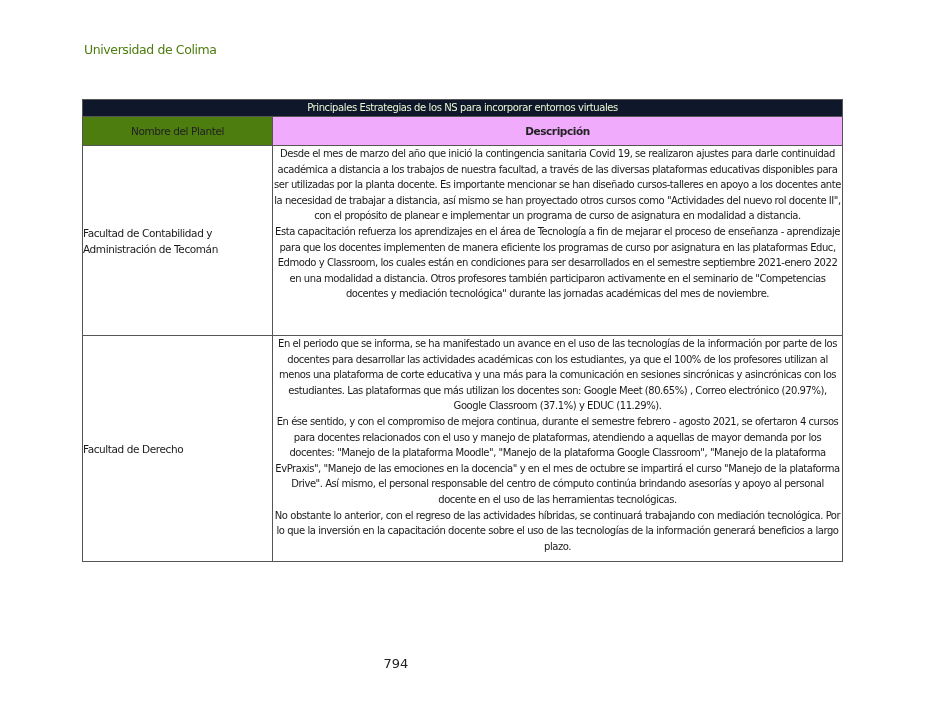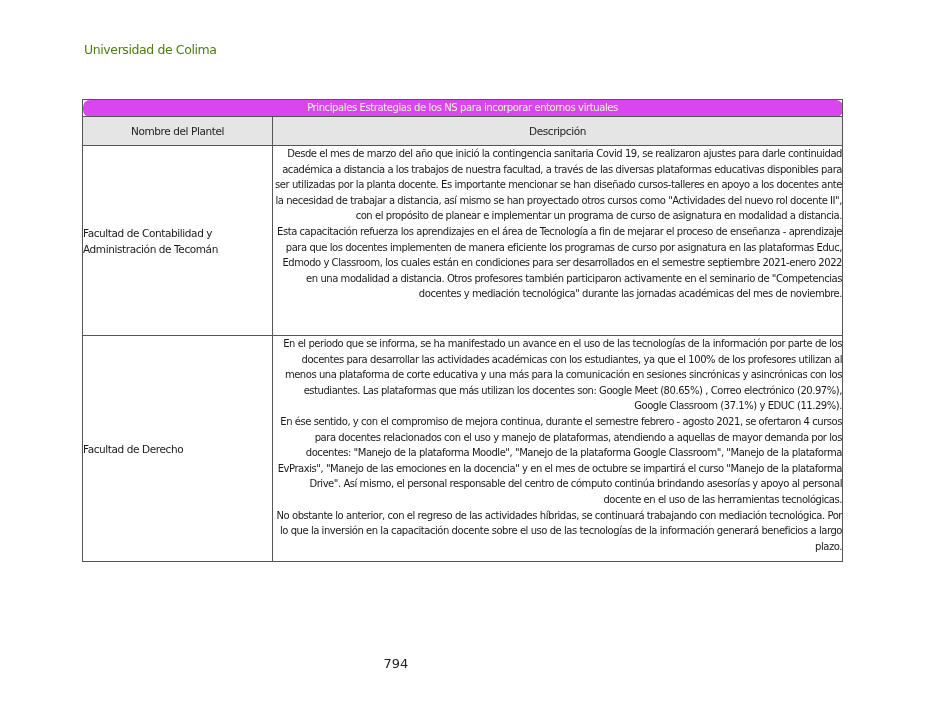--- a/index.html
+++ b/index.html
@@ -29,45 +29,45 @@
     }
     col.c1 { width: 190px; }
     col.c2 { width: 570px; }
     td.plantel {
       font-size: 10.5px; line-height: 16px; padding: 0 4px; vertical-align: middle;
       letter-spacing: -0.4px;
       margin-left: 47px;
     }
     td.desc {
       font-size: 10px; line-height: 15.6px; padding: 1px 5px 2px 4px; vertical-align: top;
-      letter-spacing: -0.45px; text-align: right;
+      letter-spacing: -0.45px; text-align: center;
     }
     td.desc p { margin: 0; }
     .page-number {
       position: absolute; left: 0; width: 792px; top: 656px;
       text-align: center; font-size: 13px; color: #222;
     }
   </style>
 </head>
 <body>
 
 <div class="running-head">Universidad de Colima</div>
 
 <table class="strategies">
   <colgroup>
       <col class="c1">
       <col class="c2">
     </colgroup>
   <thead>
     <tr class="title-row">
-      <th colspan="2" style="background: #d946ef; border-radius: 7px;">Principales Estrategias de los NS para incorporar entornos virtuales</th>
+      <th colspan="2" style="background: #0f172a;">Principales Estrategias de los NS para incorporar entornos virtuales</th>
     </tr>
     <tr class="head-row">
-      <th style="background: #e5e5e5;">Nombre del Plantel</th>
-      <th style="background: #e5e5e5;">Descripción</th>
+      <th style="background: #4d7c0f;">Nombre del Plantel</th>
+      <th style="background: #f0abfc; font-weight: bold;">Descripción</th>
     </tr>
   </thead>
   <tbody>
     <tr style="height:190px;">
       <td class="plantel">Facultad de Contabilidad y Administración de Tecomán</td>
       <td class="desc">
         <p>Desde el mes de marzo del año que inició la contingencia sanitaria Covid 19, se realizaron ajustes para darle continuidad académica a distancia a los trabajos de nuestra facultad, a través de las diversas plataformas educativas disponibles para ser utilizadas por la planta docente. Es importante mencionar se han diseñado cursos-talleres en apoyo a los docentes ante la necesidad de trabajar a distancia, así mismo se han proyectado otros cursos como "Actividades del nuevo rol docente II", con el propósito de planear e implementar un programa de curso de asignatura en modalidad a distancia.</p>
         <p>Esta capacitación refuerza los aprendizajes en el área de Tecnología a fin de mejarar el proceso de enseñanza - aprendizaje para que los docentes implementen de manera eficiente los programas de curso por asignatura en las plataformas Educ, Edmodo y Classroom, los cuales están en condiciones para ser desarrollados en el semestre septiembre 2021-enero 2022 en una modalidad a distancia. Otros profesores también participaron activamente en el seminario de "Competencias docentes y mediación tecnológica" durante las jornadas académicas del mes de noviembre.</p>
       </td>
     </tr>

